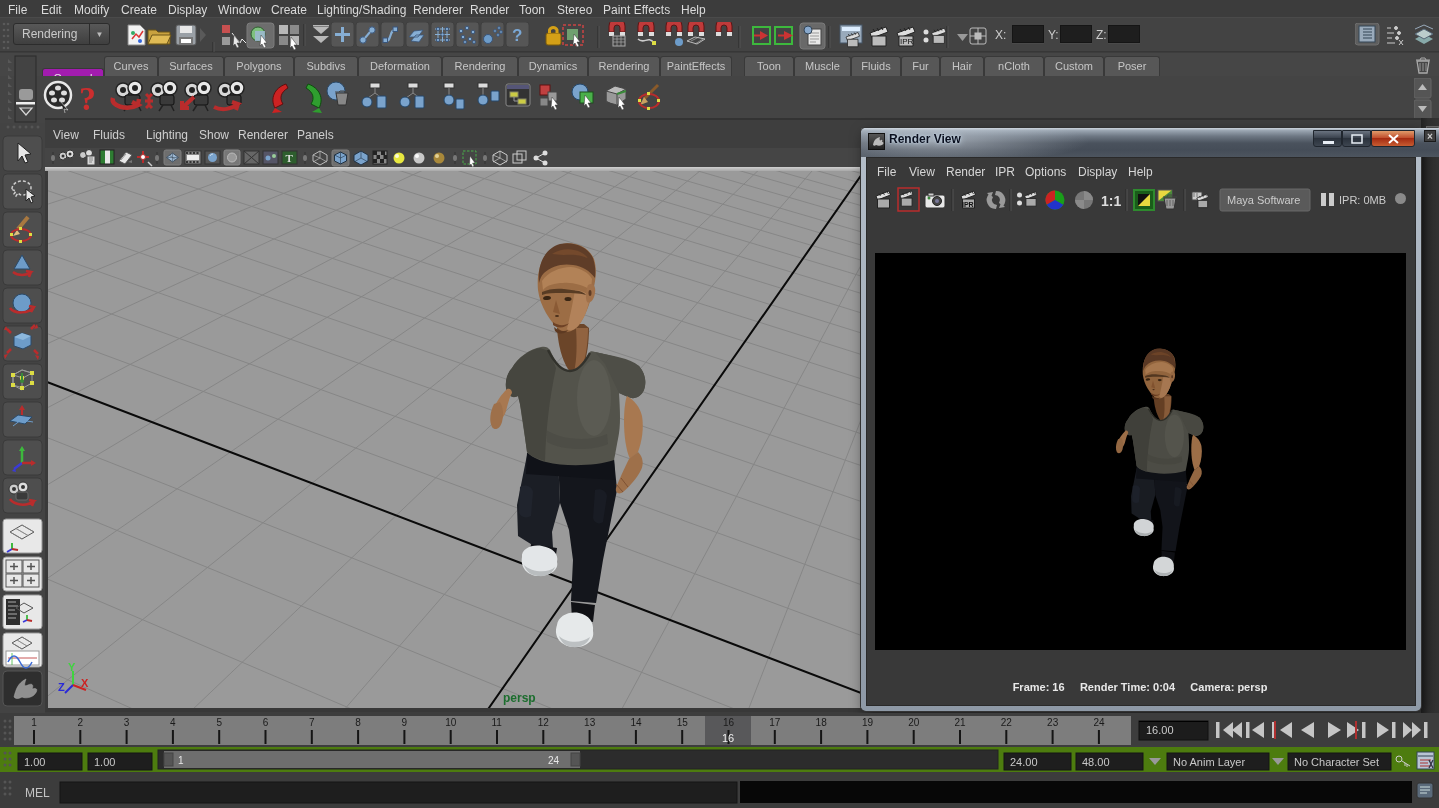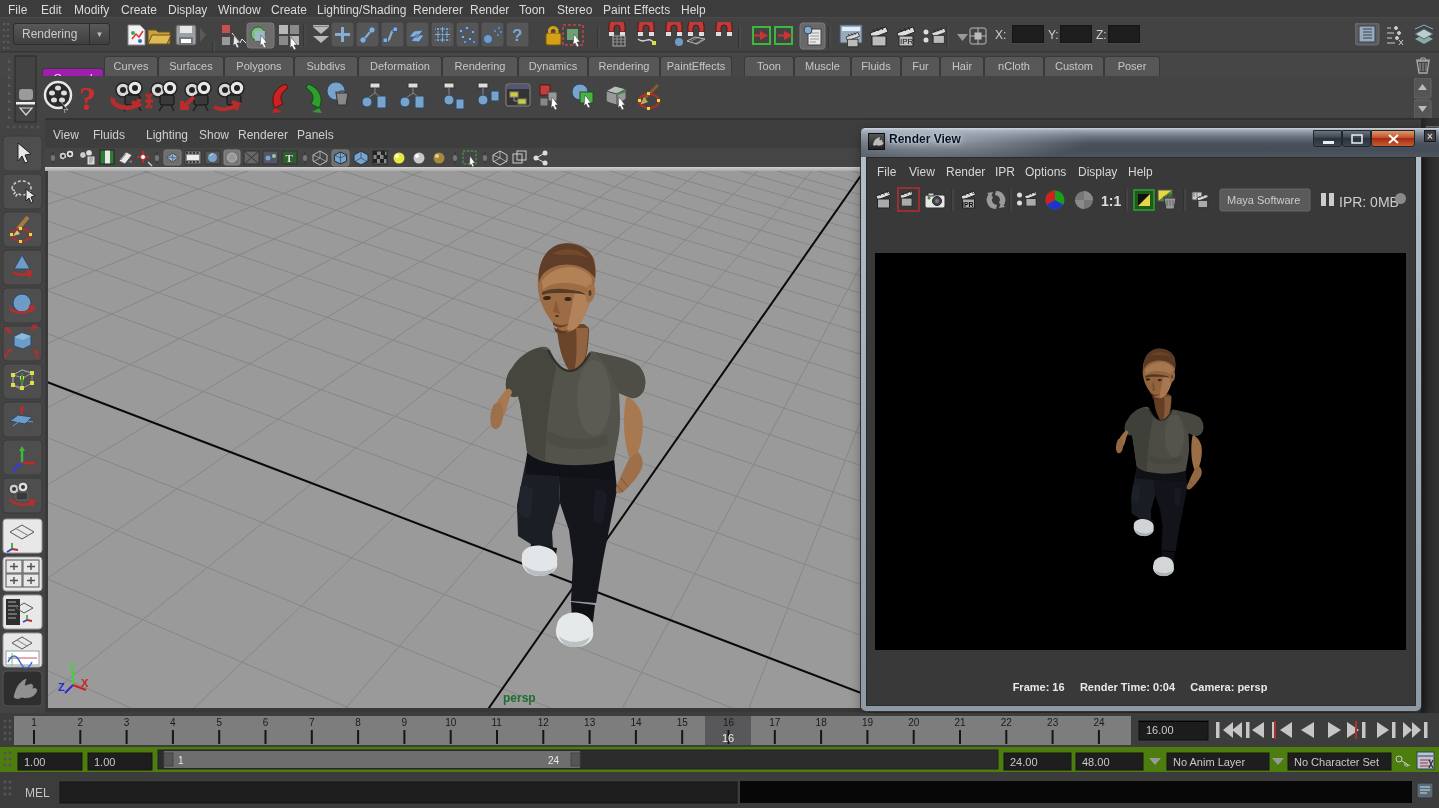--- a/index.html
+++ b/index.html
@@ -868,21 +868,21 @@
               <use href="#clap2" transform="scale(.8) translate(5,4)"></use>
             </g>
 <rect x="345" y="-1" width="90" height="22" rx="2" fill="#5a5a5a" stroke="#686868"></rect>
             <text x="352" y="14" font-size="11" fill="#ccc" font-family="Liberation Sans">Maya Software</text>
 <g fill="#ccc">
               <rect x="446" y="3" width="5" height="13"></rect>
               <rect x="454" y="3" width="5" height="13"></rect>
             </g>
 </g>
 </svg>
-<span class="abs" style="left:472px;top:8px;font-size:14px;color:#ccc">IPR: 0MB</span>
+<span class="abs" style="left:472px;top:8px;font-size:11px;color:#ccc">IPR: 0MB</span>
 <div class="abs" style="left:528px;top:7px;width:11px;height:11px;border-radius:6px;background:#8a8a8a"></div>
 </div>
 <div id="rwimg">
 <svg width="1439" height="808" style="position:absolute;left:-875px;top:-253px" xmlns="http://www.w3.org/2000/svg">
 <g style="filter:brightness(0.92) saturate(1.05)">
             <use href="#char" transform="translate(839.8,211.6) scale(0.5633)"></use>
           </g>
 </svg>
 </div>
 <div id="rwstatus">

